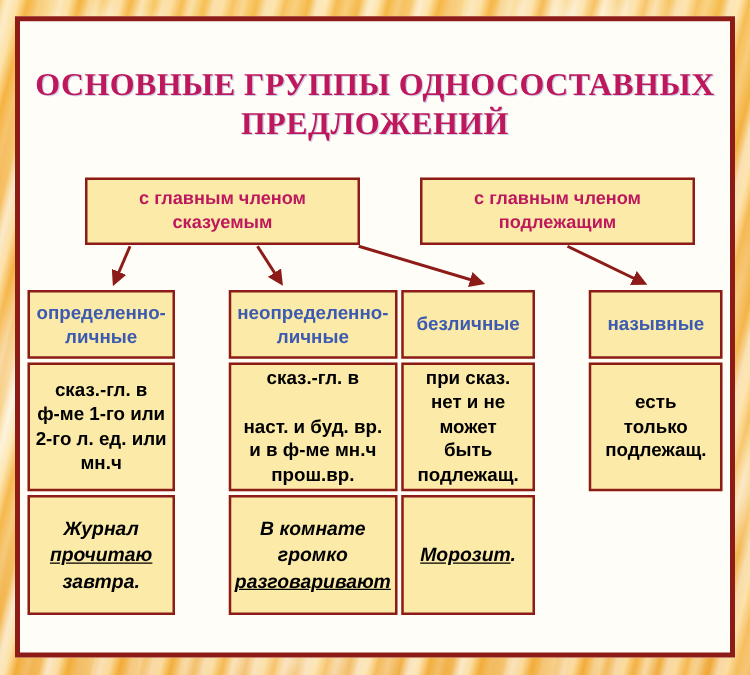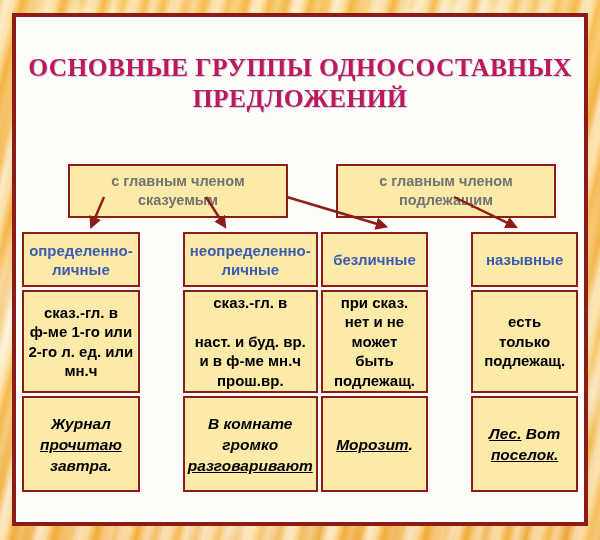--- a/index.html
+++ b/index.html
@@ -71,29 +71,28 @@
     text-shadow: 1px 1px 0 rgba(180,180,220,.65);
   }
   .title .line2 { display: block; }
 
   
   .topbox {
     position: absolute;
     box-sizing: border-box;
     background: #fbeaa8;
     border: 2px solid #8d1c18;
-    color: #737373;
+    color: #be185d;
     font-weight: bold;
     font-size: 14.5px;
     line-height: 19px;
     text-align: center;
     display: flex;
     align-items: center;
     justify-content: center;
-    margin-top: 22px;
   }
   #topbox-predicate { left: 52px;  top: 125px; width: 220px; height: 54px; }
   #topbox-subject   { left: 320px; top: 125px; width: 220px; height: 54px; }
 
   
   .arrows {
     position: absolute;
     left: 0; top: 0;
     width: 568px;
     height: 505px;
@@ -265,22 +264,17 @@
             <span>назывные</span>
           </div>
         </div>
         <div class="cell cell-desc">
           <div>
             <span>есть</span><br>
             <span>только</span><br>
             <span>подлежащ.</span>
           </div>
         </div>
-        <div class="cell cell-ex">
-          <div>
-            <u>Лес.</u><span> Вот </span><u>поселок.</u>
-          </div>
-        </div>
       </div>
 
     </div>
   </div>
 </div>
 
 </body></html>

